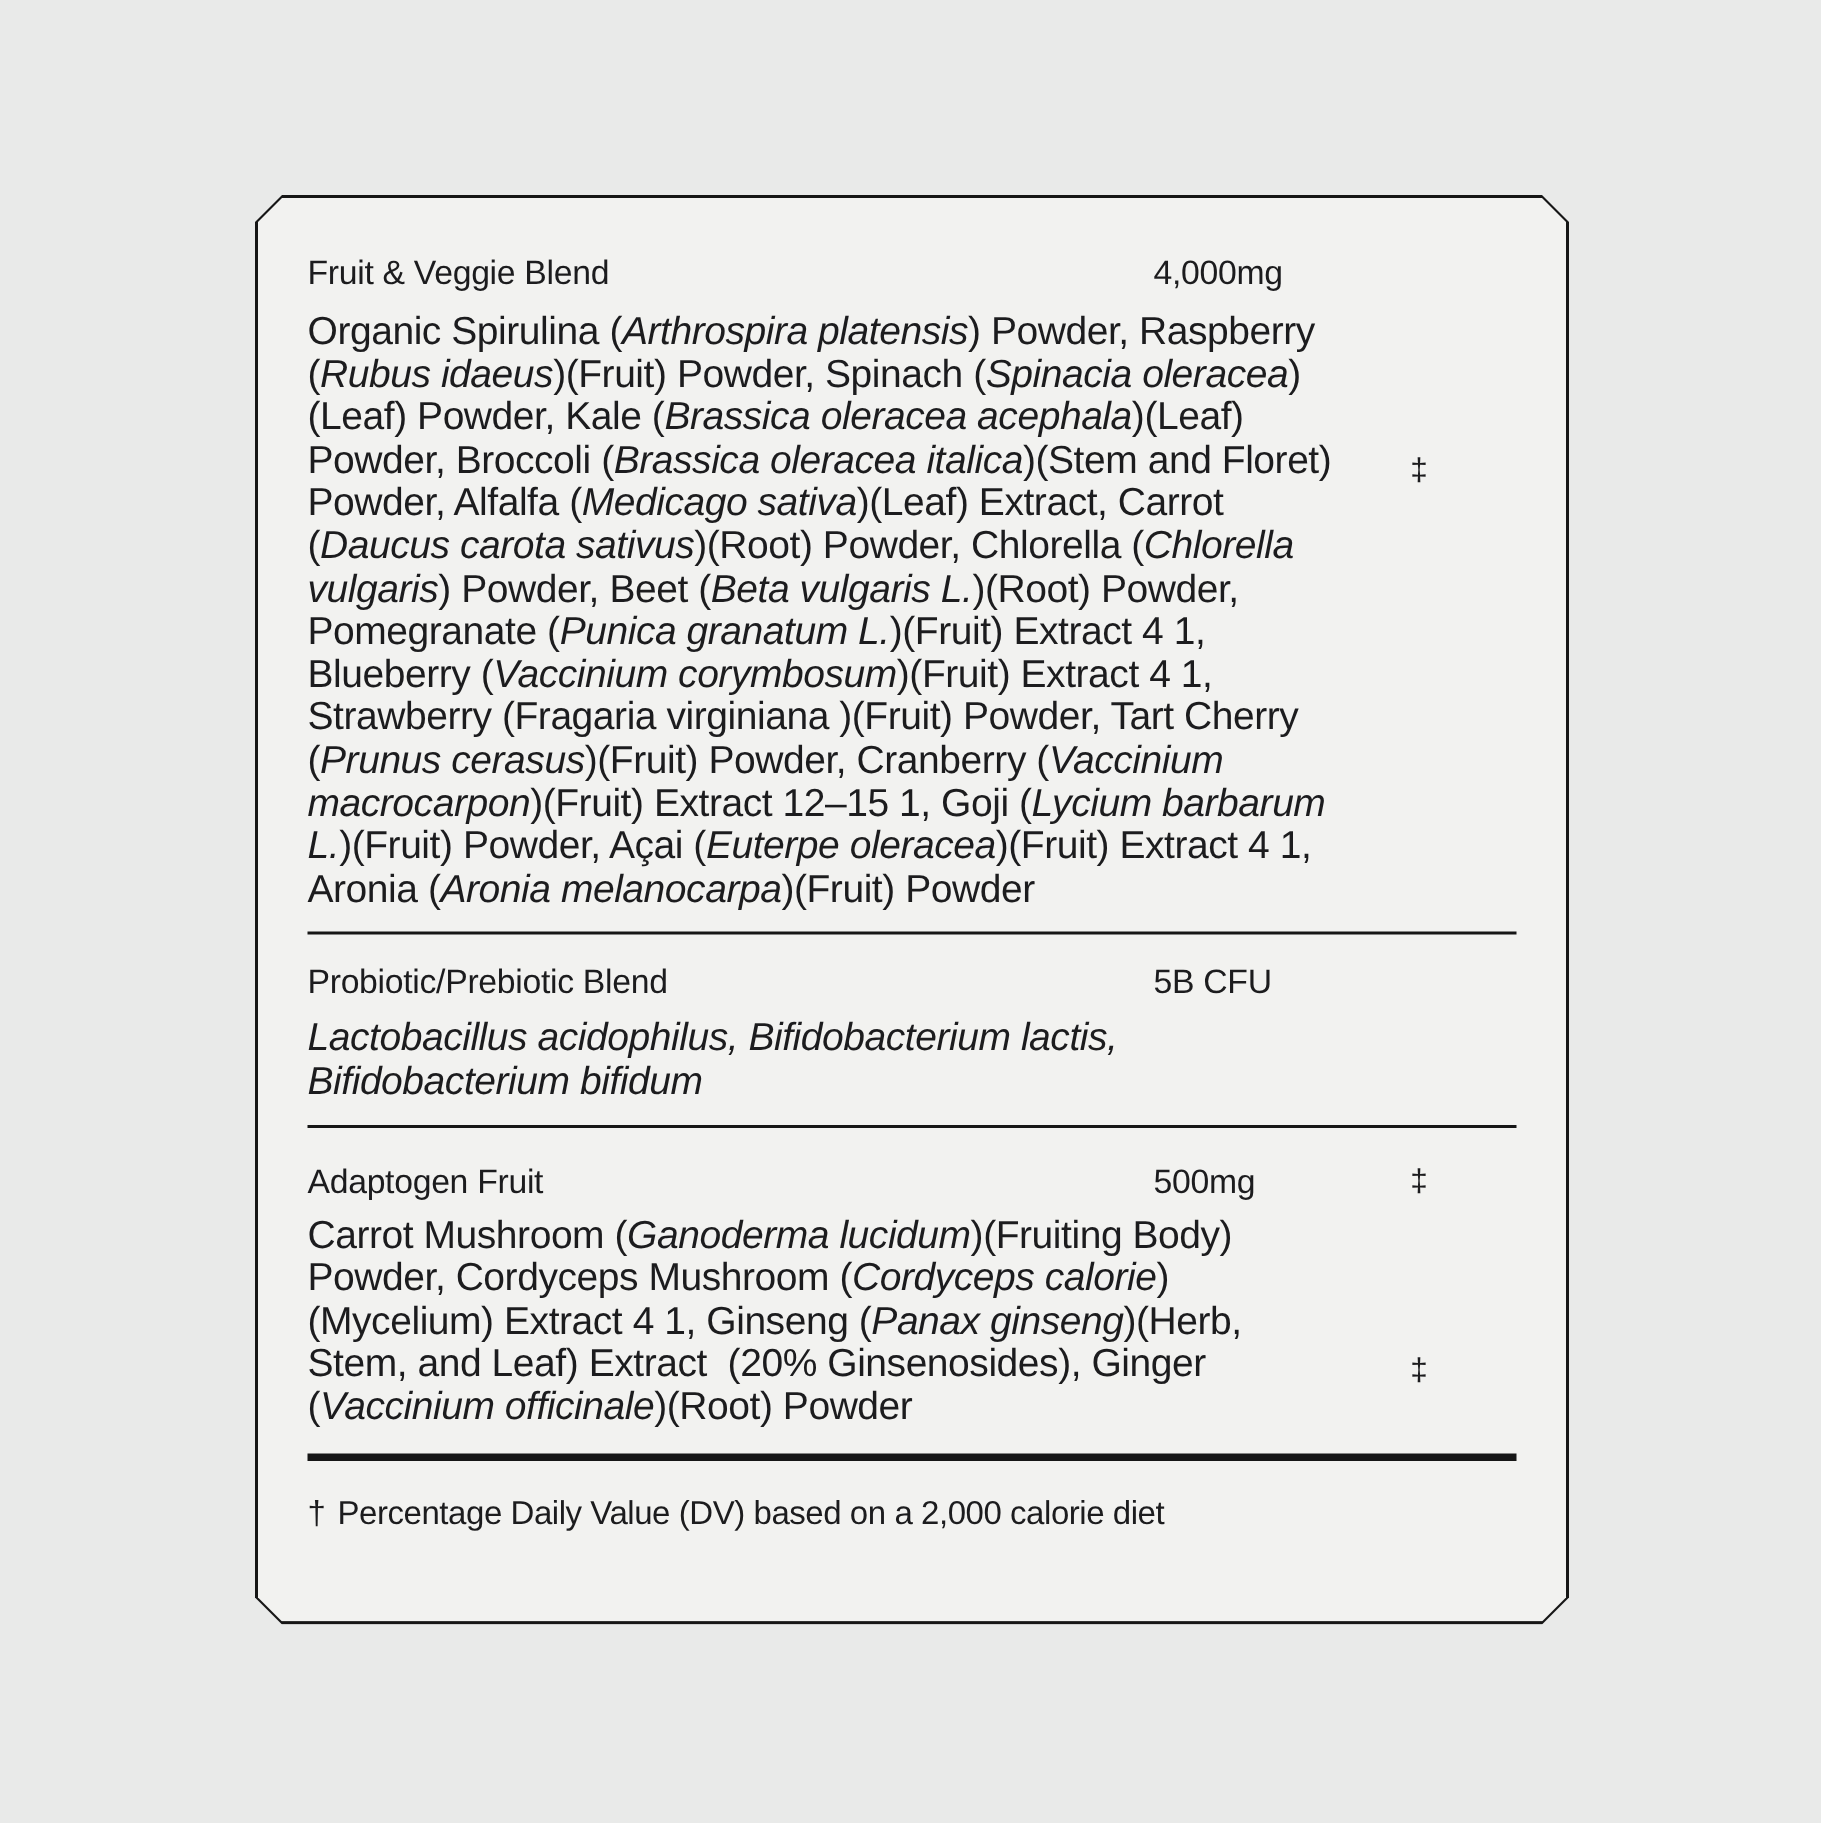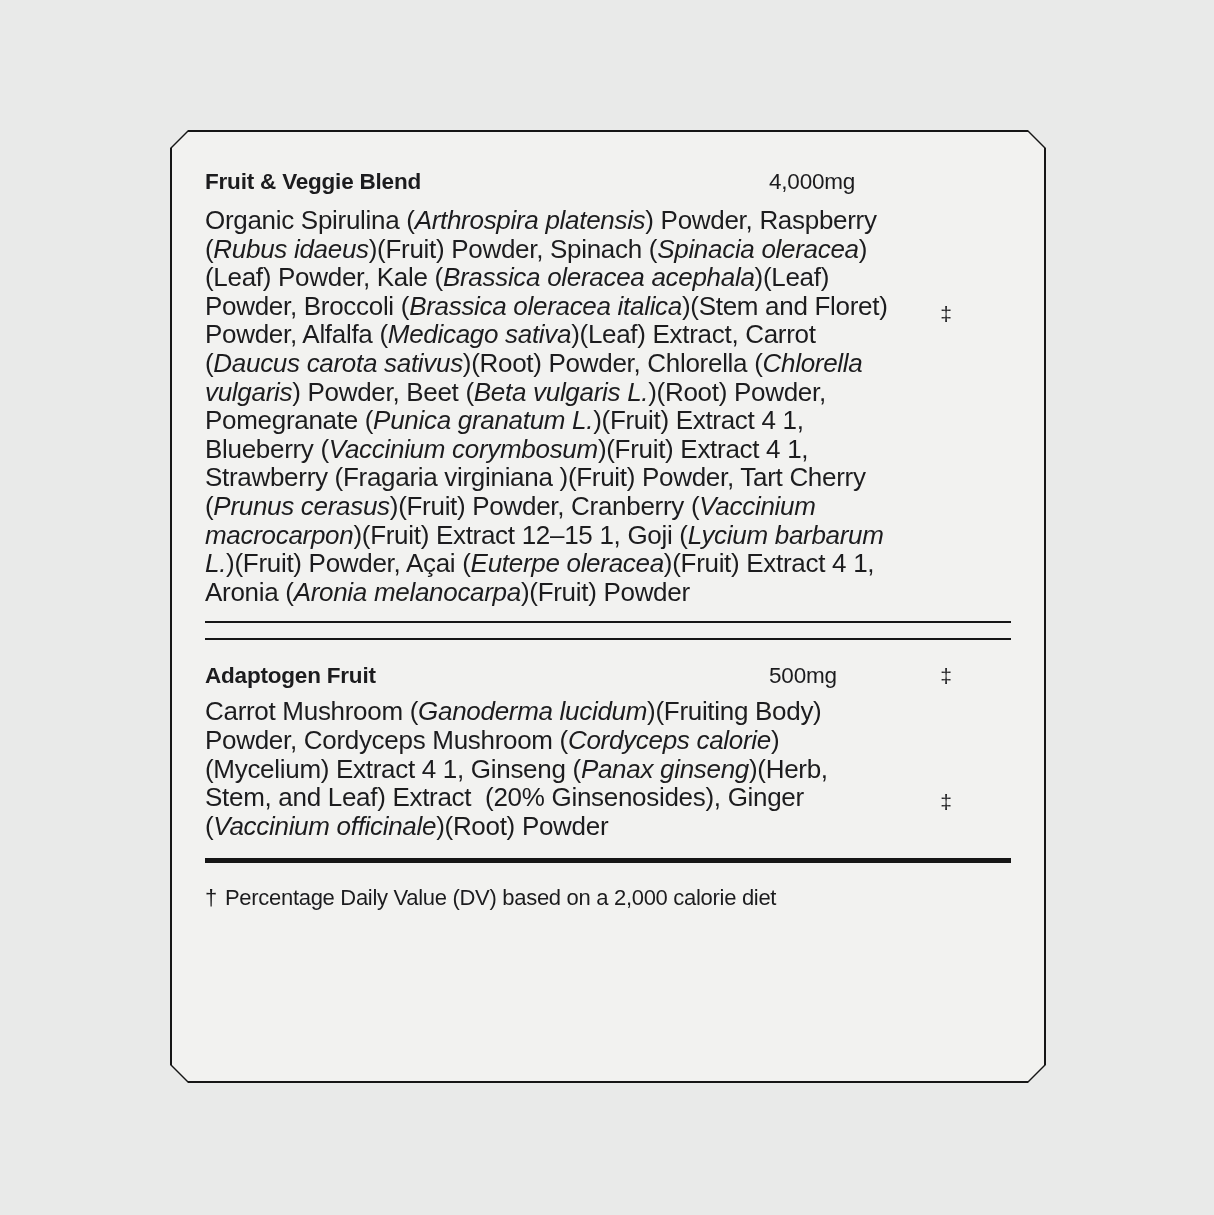--- a/index.html
+++ b/index.html
@@ -33,21 +33,21 @@
     box-sizing: border-box;
     padding: 36px 33px 0 33px;
   }
   .sec { position: relative; }
   .sec-header {
     position: relative;
     font-size: 22.5px;
     line-height: 28px;
     height: 28px;
   }
-  .blend-name { font-weight: 700; letter-spacing: -0.2px; text-align: center; }
+  .blend-name { font-weight: 400; letter-spacing: -0.2px; text-align: center; }
   .amount {
     position: absolute;
     left: 551px;
     top: 0;
     font-weight: 400;
     letter-spacing: -0.2px;
     margin-left: 13px;
   }
   .ingredients {
     margin: 10px 0 0 0;
@@ -97,20 +97,27 @@
       <div class="sec-header">
         <span class="blend-name">Fruit &amp; Veggie Blend</span>
         <span class="amount">4,000mg</span>
       </div>
       <p class="ingredients"><span>Organic Spirulina (</span><i>Arthrospira platensis</i><span>) Powder, Raspberry (</span><i>Rubus idaeus</i><span>)​(Fruit) Powder, Spinach (</span><i>Spinacia oleracea</i><span>)​(Leaf) Powder, Kale (</span><i>Brassica oleracea acephala</i><span>)​(Leaf) Powder, Broccoli (</span><i>Brassica oleracea italica</i><span>)​(Stem and Floret) Powder, Alfalfa (</span><i>Medicago sativa</i><span>)​(Leaf) Extract, Carrot (</span><i>Daucus carota sativus</i><span>)​(Root) Powder, Chlorella (</span><i>Chlorella vulgaris</i><span>) Powder, Beet (</span><i>Beta vulgaris L.</i><span>)​(Root) Powder, Pomegranate (</span><i>Punica granatum L.</i><span>)​(Fruit) Extract 4 1, Blueberry (</span><i>Vaccinium corymbosum</i><span>)​(Fruit) Extract 4 1, Strawberry (Fragaria virginiana )​(Fruit) Powder, Tart Cherry (</span><i>Prunus cerasus</i><span>)​(Fruit) Powder, Cranberry (</span><i>Vaccinium macrocarpon</i><span>)​(Fruit) Extract 12–15 1, Goji (</span><i>Lycium barbarum L.</i><span>)​(Fruit) Powder, Açai (</span><i>Euterpe oleracea</i><span>)​(Fruit) Extract 4 1, Aronia (</span><i>Aronia melanocarpa</i><span>)​(Fruit) Powder</span></p>
       <span class="dv-mark dv-sec1">‡</span>
     </section>
 
     <hr class="divider">
 
+    <section class="sec sec2">
+      <div class="sec-header">
+        <span class="blend-name">Probiotic/Prebiotic Blend</span>
+        <span class="amount">5B CFU</span>
+      </div>
+      <p class="ingredients"><i>Lactobacillus acidophilus, Bifidobacterium lactis, Bifidobacterium bifidum</i></p>
+    </section>
 
     <hr class="divider">
 
     <section class="sec sec3">
       <div class="sec-header">
         <span class="blend-name">Adaptogen Fruit</span>
         <span class="amount">500mg</span>
       </div>
       <p class="ingredients"><span>Carrot Mushroom (</span><i>Ganoderma lucidum</i><span>)​(Fruiting Body) Powder, Cordyceps Mushroom (</span><i>Cordyceps calorie</i><span>) (Mycelium) Extract 4 1, Ginseng (</span><i>Panax ginseng</i><span>)​(Herb, Stem, and Leaf) Extract  (20% Ginsenosides), Ginger (</span><i>Vaccinium officinale</i><span>)​(Root) Powder</span></p>
       <span class="dv-mark dv-sec3-a">‡</span>

